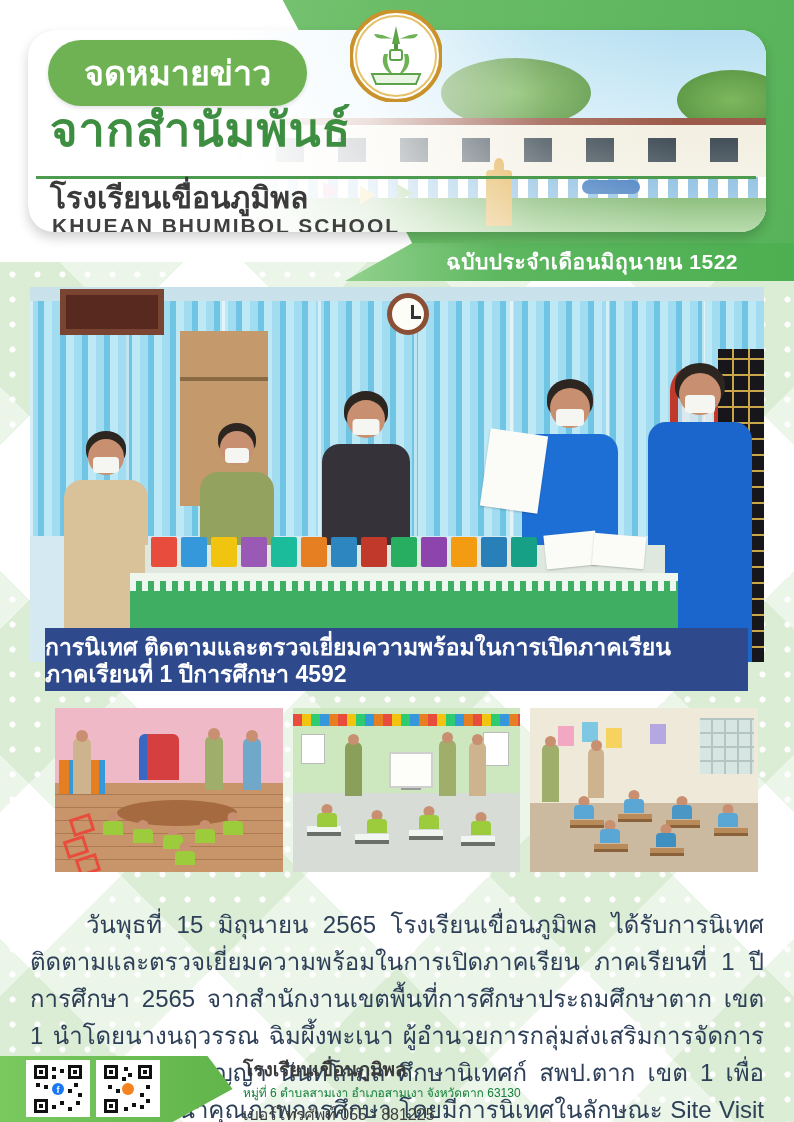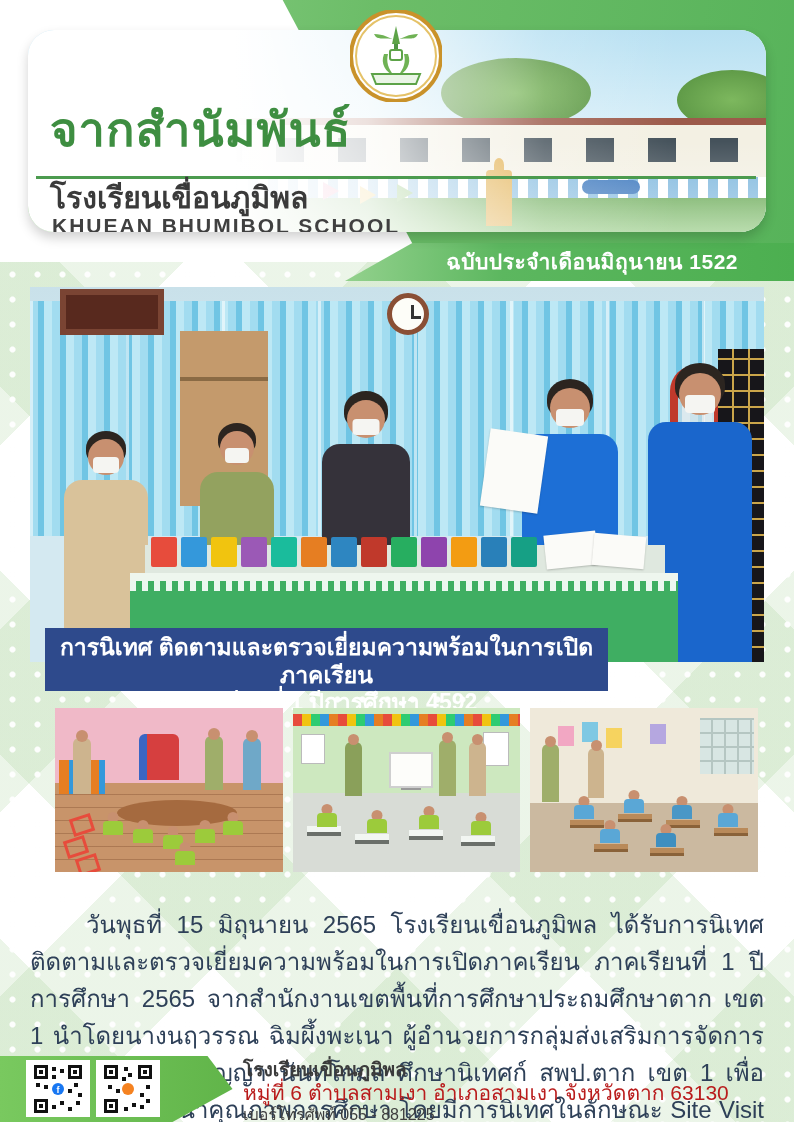--- a/index.html
+++ b/index.html
@@ -79,22 +79,22 @@
   .mp-tableskirt{position:absolute;left:100px;top:286px;width:548px;height:89px;background:#3fae62;
     border-top:8px solid #eef6ee;}
   .mp-tableskirt::before{content:"";position:absolute;left:0;top:0;width:100%;height:10px;
     background:repeating-linear-gradient(90deg,rgba(255,255,255,.9) 0 6px,rgba(255,255,255,0) 6px 12px);}
   .mp-board{position:absolute;left:688px;top:62px;width:46px;height:313px;background:#17161a;
     background-image:repeating-linear-gradient(0deg,rgba(0,0,0,0) 0 14px,#caa54a 14px 16px),
                      repeating-linear-gradient(90deg,rgba(0,0,0,0) 0 14px,#caa54a 14px 16px);}
   .mp-arch{position:absolute;left:640px;top:78px;width:52px;height:160px;border:8px solid #c0392b;border-bottom:none;border-radius:40px 40px 0 0;background:rgba(255,236,230,.45);}
 
   
-  .caption-bar{position:absolute;left:45px;top:628px;width:563px;height:63px;background:#2e4a8c;
-    color:#fff;text-align:center;padding-top:5px;}
+  .caption-bar{position:absolute;left:45px;top:628px;width:703px;height:63px;background:#2e4a8c;
+    color:#fff;padding-top:5px;}
   .caption-bar .c1{font-size:23px;font-weight:bold;line-height:28px;}
   .caption-bar .c2{font-size:23px;font-weight:bold;line-height:26px;}
 
   
   .thumbs{position:absolute;left:55px;top:708px;width:703px;height:164px;display:flex;gap:10px;}
   .thumb{position:relative;flex:1;overflow:hidden;}
   .t-figure{position:absolute;border-radius:6px 6px 0 0;}
   .t-head{position:absolute;border-radius:50%;background:#c89070;}
   
   .t1{background:linear-gradient(#f0b9c8 0 46%,#c8946a 46%);}
@@ -127,21 +127,21 @@
   .article{position:absolute;left:30px;top:882px;width:734px;font-size:24px;line-height:37px;
     color:#2e4058;text-align:justify;text-indent:56px;}
 
   
   .footer-green{position:absolute;left:0;top:1056px;width:250px;height:66px;
     background:linear-gradient(90deg,#79c95f,#5fb348);
     clip-path:polygon(0 0,83% 0,93% 50%,69% 100%,0 100%);}
   .qr-tile{position:absolute;top:4px;width:64px;height:57px;background:#fff;display:flex;align-items:center;justify-content:center;}
   .footer-text{position:absolute;left:243px;top:1058px;color:#3b3b3b;}
   .footer-text .f1{font-size:19px;font-weight:bold;line-height:24px;}
-  .footer-text .f2{font-size:21px;line-height:22px;color:#b91c1c;}
+  .footer-text .f2{font-size:12px;line-height:22px;color:#15803d;}
   .footer-text .f3{font-size:16px;line-height:22px;color:#3f3f3f;}
 </style>
 </head>
 <body>
 
 <div class="page">
 
   <div class="bg-pattern"></div>
 
   <div class="top-band"></div>
@@ -160,20 +160,21 @@
       <div class="cp-windows"></div>
       <div class="cp-awning"></div>
       <div class="cp-sign"></div>
       <div class="cp-green"></div>
       <div class="cp-shrine"></div>
       <div class="cp-flag" style="left:40%;top:152px;border-left:16px solid #e87fa8;"></div>
       <div class="cp-flag" style="left:45%;top:156px;border-left:16px solid #f0c24a;"></div>
       <div class="cp-flag" style="left:50%;top:154px;border-left:16px solid #79b85e;"></div>
       <div class="cp-fade"></div>
     </div>
+    <div class="badge-pill">จดหมายข่าว</div>
     <div class="hdr-title">จากสำนัมพันธ์</div>
     <div class="green-rule"></div>
     <div class="school-th">โรงเรียนเขื่อนภูมิพล</div>
     <div class="school-en">KHUEAN BHUMIBOL SCHOOL</div>
 
   </div>
 
   <div class="logo">
     <svg width="92" height="92" viewBox="0 0 92 92">
       <circle cx="46" cy="46" r="45" fill="#ffffff" stroke="#c9922a" stroke-width="4"></circle>

